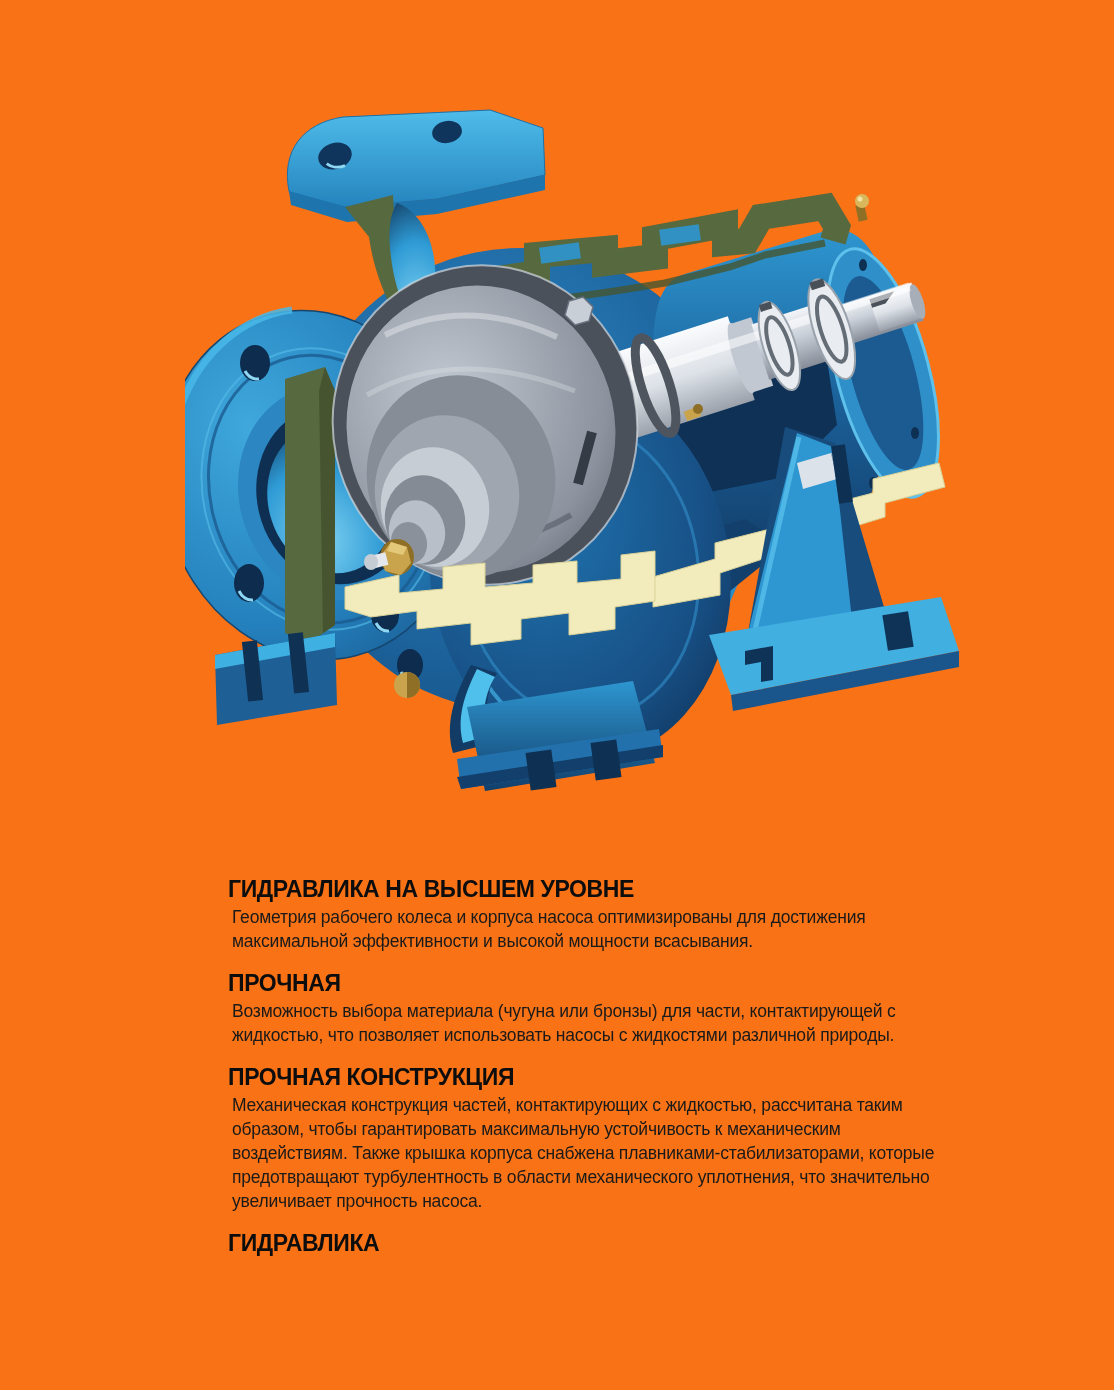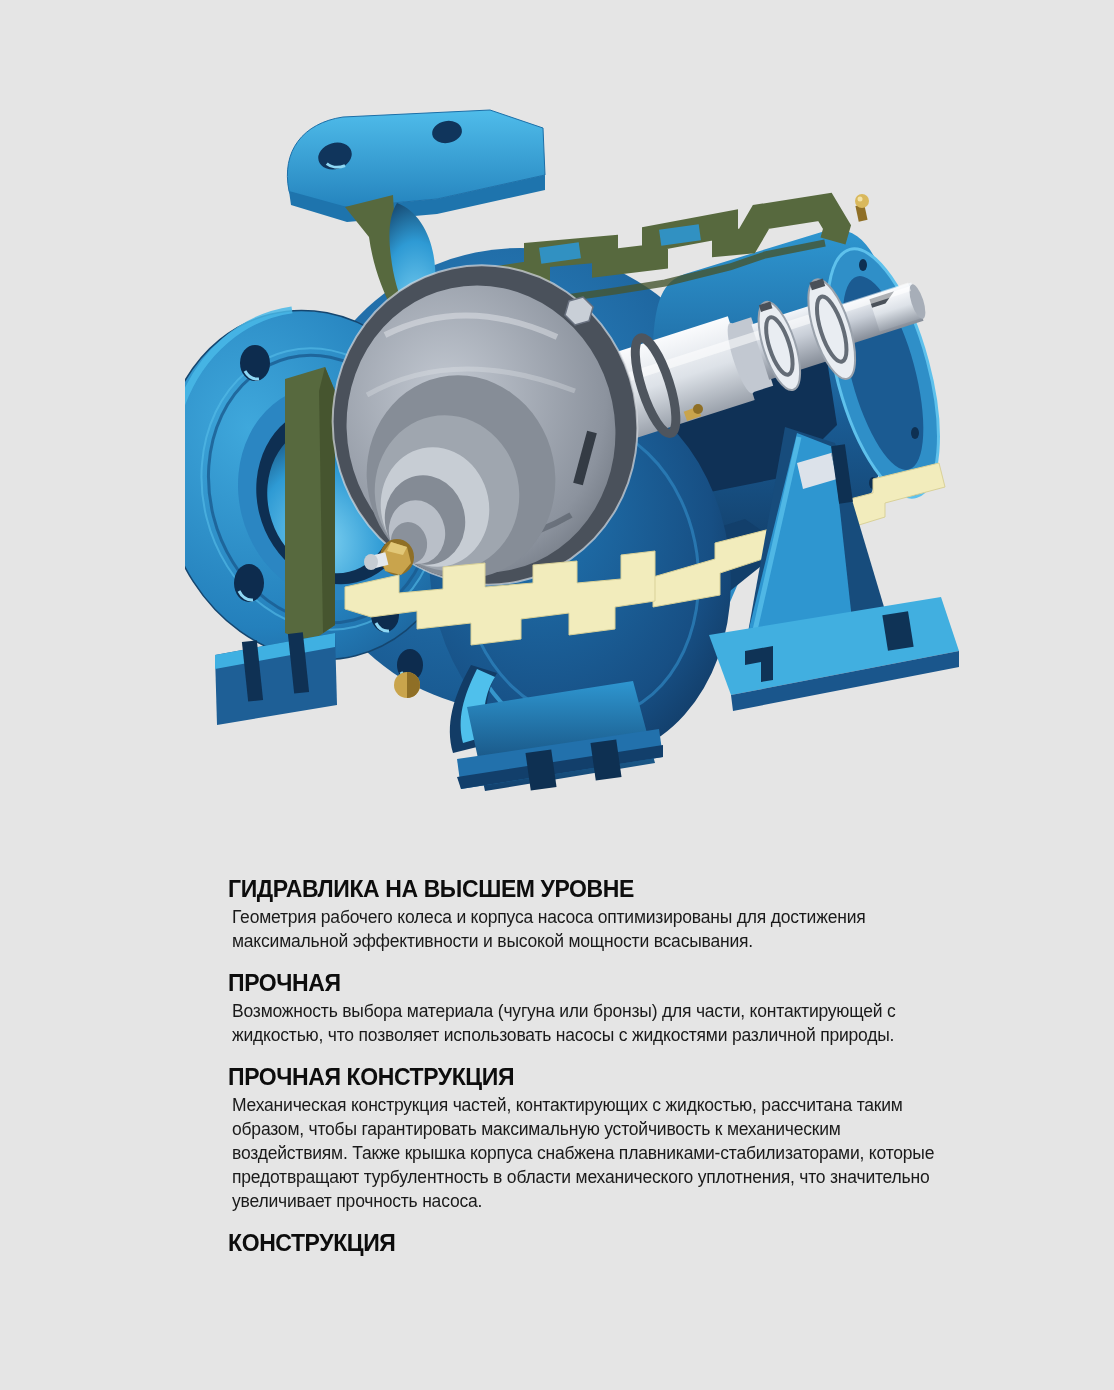--- a/index.html
+++ b/index.html
@@ -6,21 +6,21 @@
     --blue-bright:#49B8E8; --blue-light:#2E9AD4; --blue-mid:#2480BC;
     --blue-deep:#1A5C94; --blue-navy:#123C66; --blue-darkest:#0E2C4E;
     --cyan-pale:#9ADCF6; --olive:#57693E; --olive-dark:#46552F;
     --cream:#F2ECBC; --cream-shadow:#D9D198;
     --silver-bright:#EDF0F4; --silver:#B9BFC9; --silver-dark:#6A7078;
     --charcoal:#3A4148; --brass:#C9A44C; --brass-dark:#8F6F26; --text:#1A1A1A;
   }
   *{margin:0;padding:0;box-sizing:border-box}
   html,body{background:#fff}
   body{font-family:"Liberation Sans","DejaVu Sans",sans-serif;}
-  .page{position:relative;width:1114px;height:1390px;background:#e5e5e5;overflow:hidden;margin:0 auto}
+  .page{position:relative;width:1114px;height:1390px;background:#f97316;overflow:hidden;margin:0 auto}
   .pump-figure{position:absolute;left:185px;top:95px;width:780px;height:710px}
   .pump-figure svg{display:block;width:100%;height:100%}
   .copy{position:absolute;left:228px;top:877px;width:718px;color:var(--text)}
   .copy h2{font-size:23px;line-height:24px;font-weight:bold;letter-spacing:-0.4px;color:#0d0d0d;margin:18px 0 0}
   .copy .section:first-child h2{margin-top:0}
   .copy p{font-size:17.5px;line-height:24px;letter-spacing:-0.2px;margin:4px}
 </style>
 </head>
 <body>
 
@@ -251,17 +251,17 @@
     </div>
     <div class="section">
       <h2>ПРОЧНАЯ</h2>
       <p>Возможность выбора материала (чугуна или бронзы) для части, контактирующей с жидкостью, что позволяет использовать насосы с жидкостями различной природы.</p>
     </div>
     <div class="section">
       <h2>ПРОЧНАЯ КОНСТРУКЦИЯ</h2>
       <p>Механическая конструкция частей, контактирующих с  жидкостью, рассчитана таким образом, чтобы  гарантировать максимальную устойчивость к механическим воздействиям. Также крышка корпуса снабжена плавниками-стабилизаторами, которые предотвращают турбулентность в области механического уплотнения, что значительно увеличивает прочность насоса.</p>
     </div>
     <div class="section">
-      <h2>КОНСТРУКЦИЯ</h2>
+      <h2>ГИДРАВЛИКА</h2>
     </div>
   </section>
 
 </div>
 
 </body></html>

